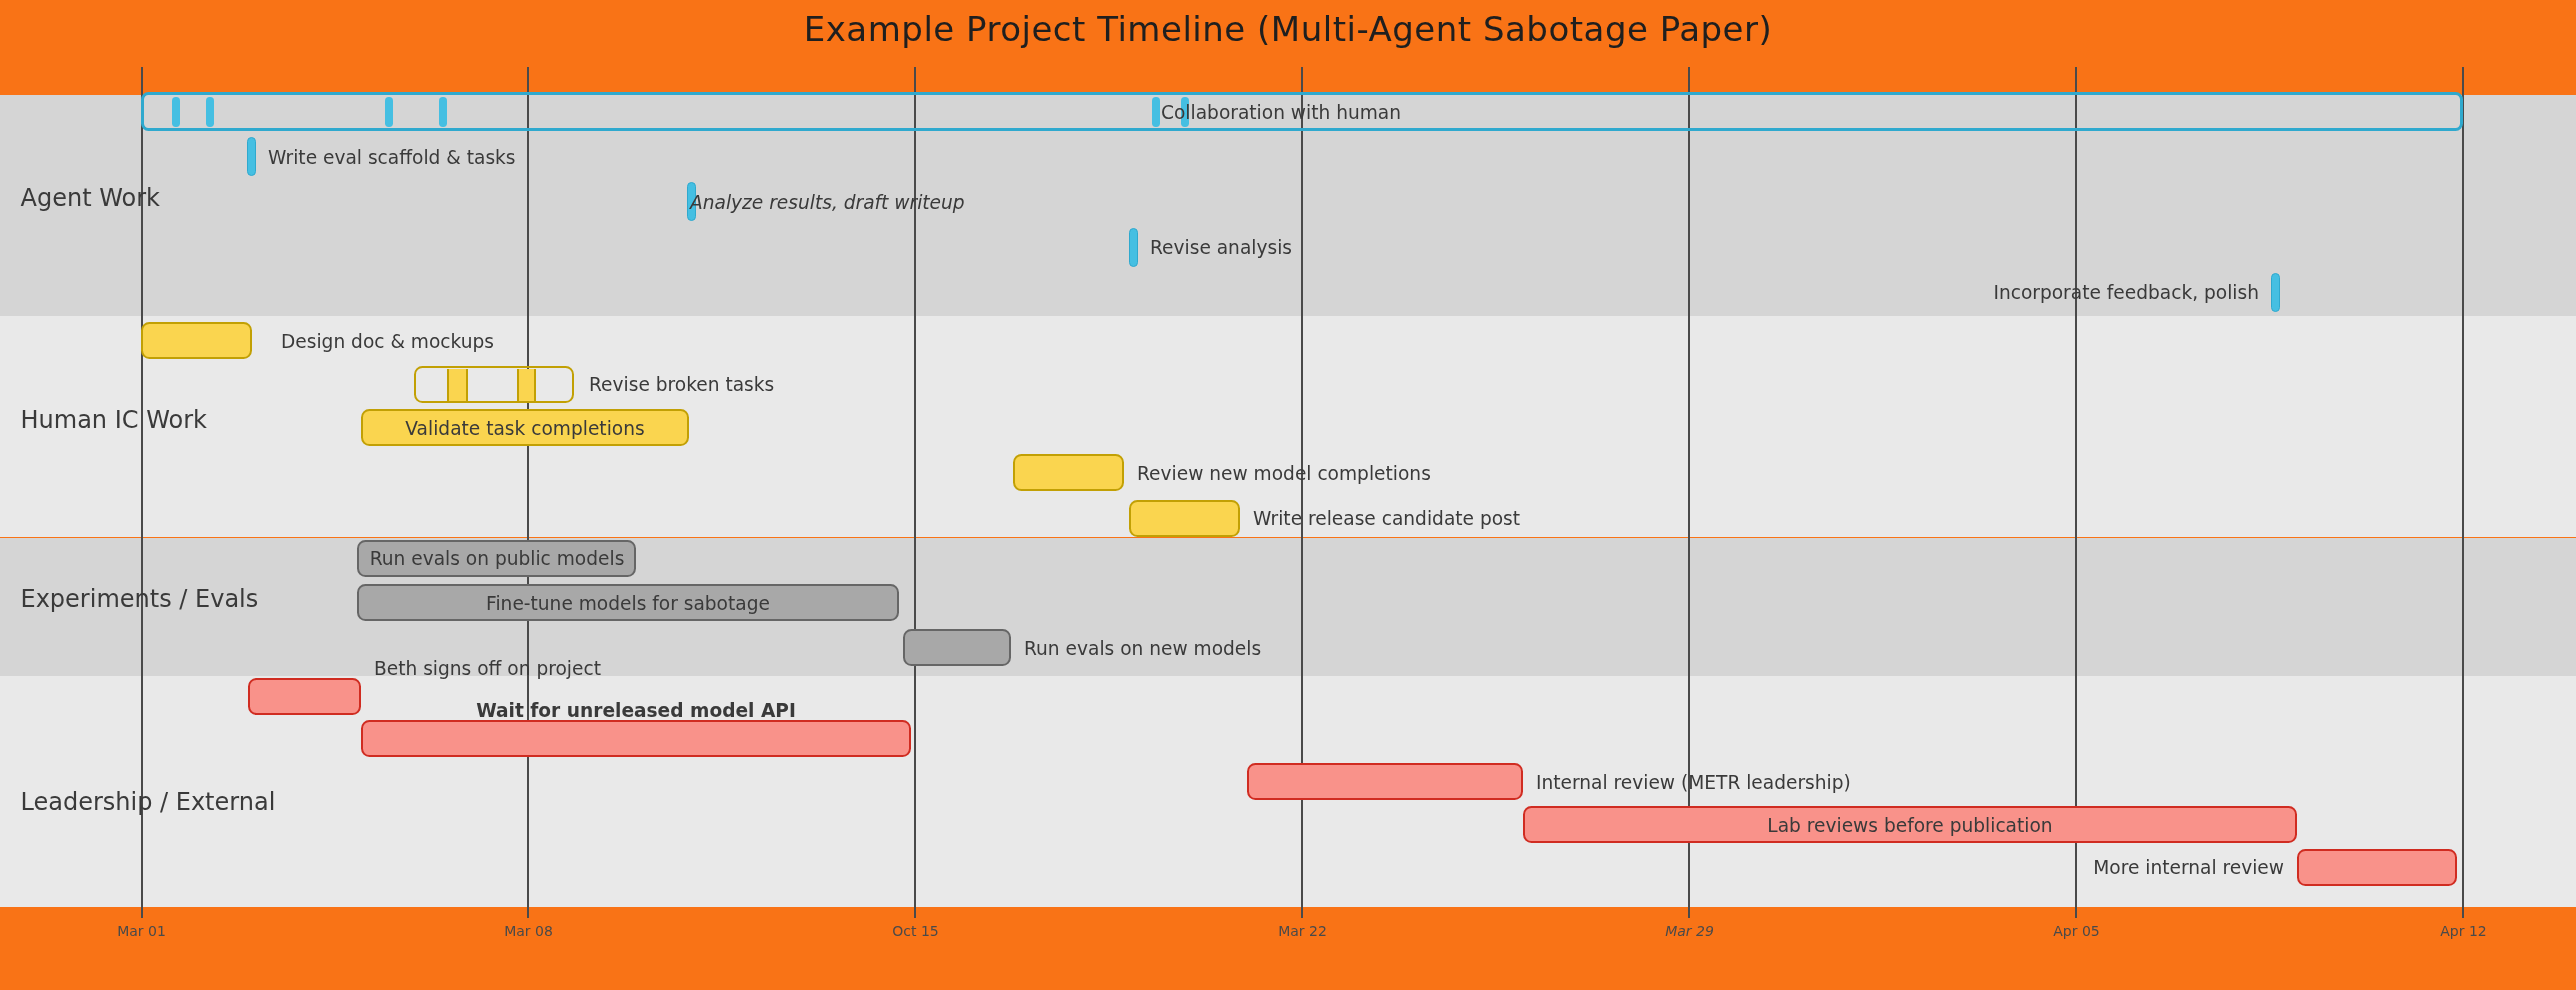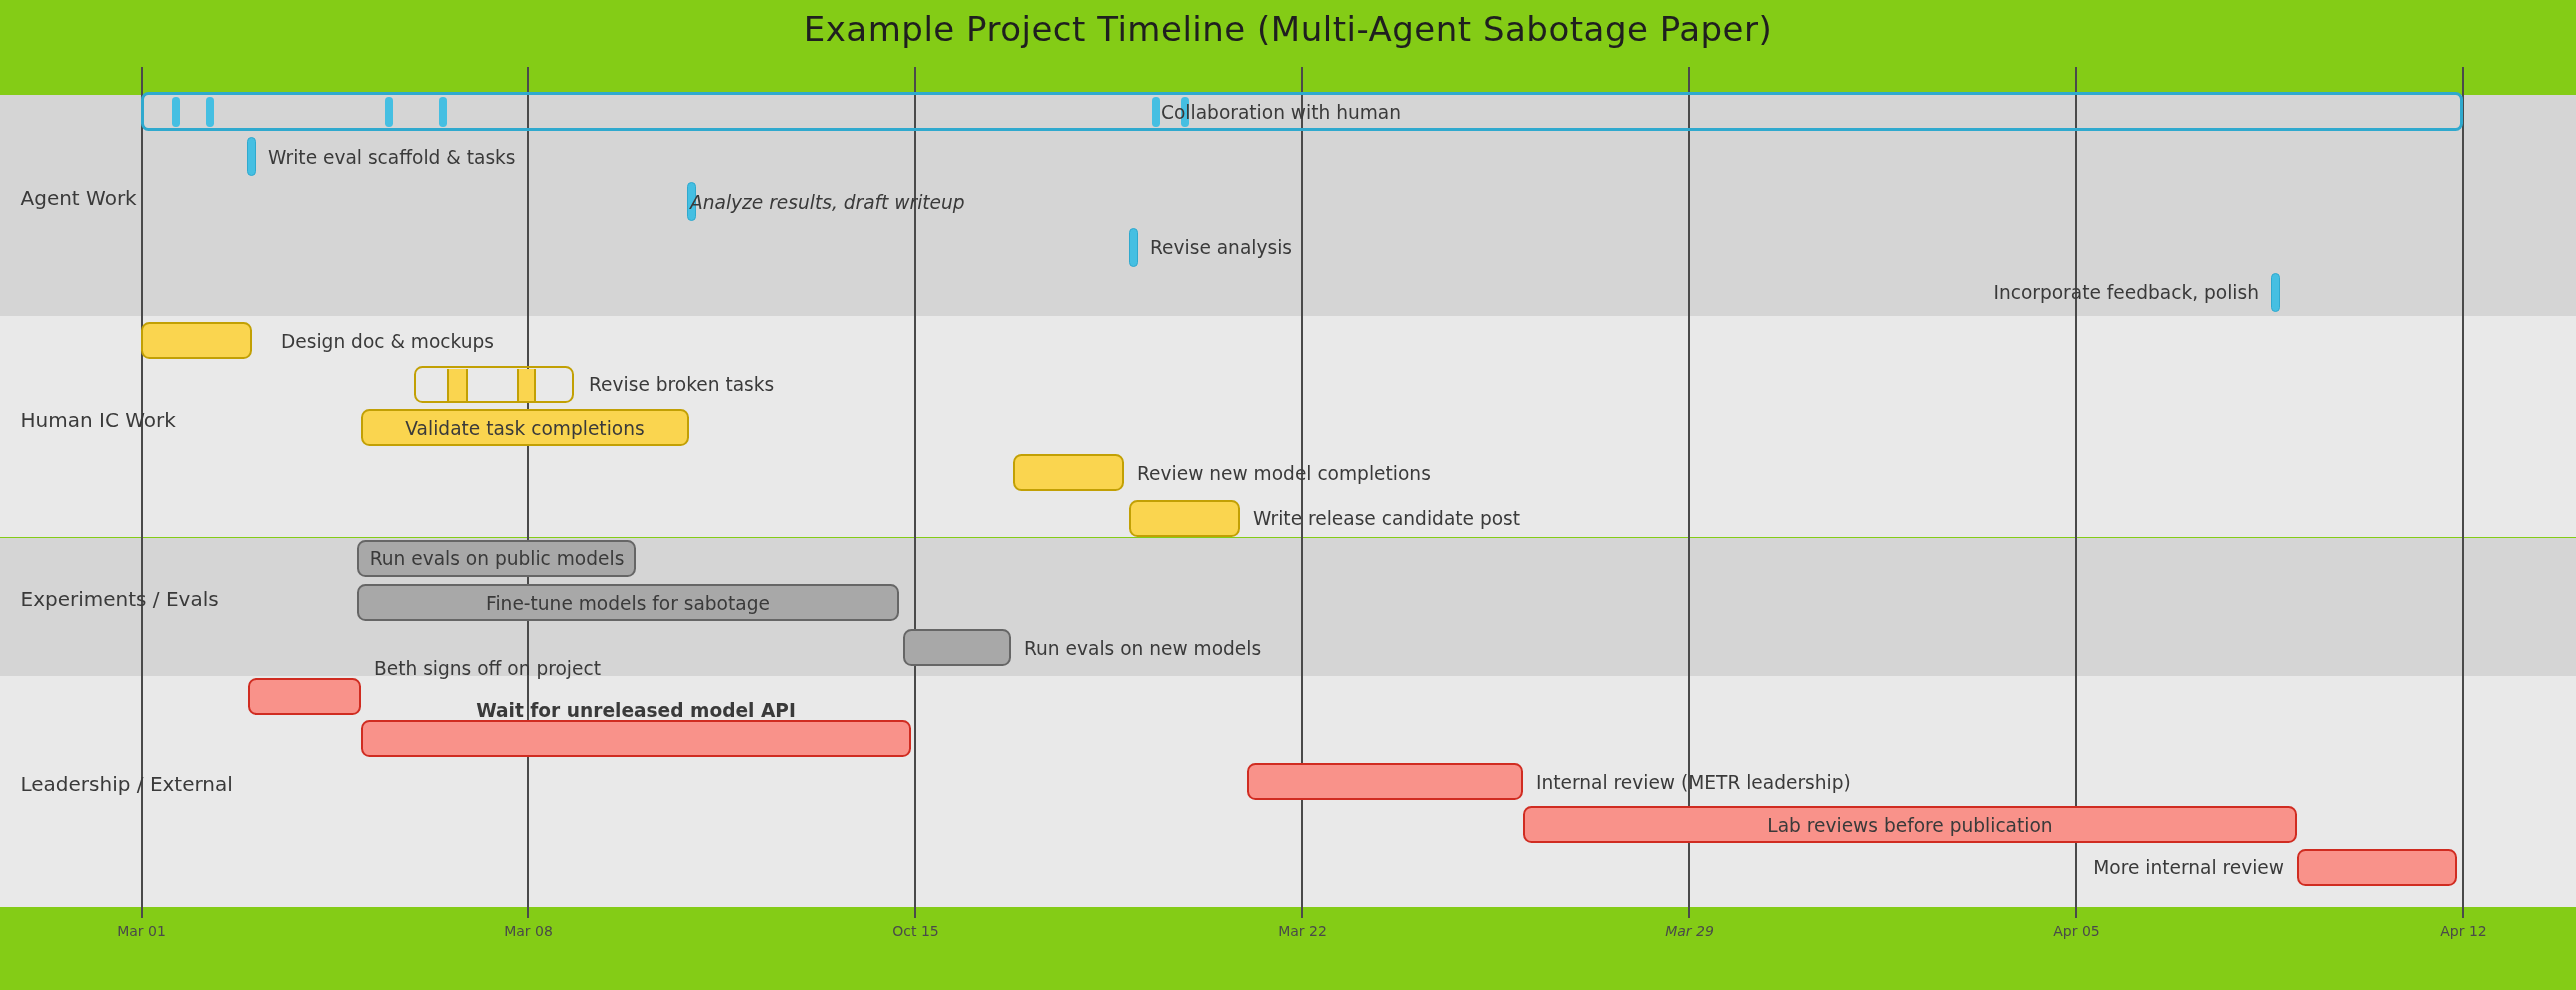--- a/index.html
+++ b/index.html
@@ -1,31 +1,31 @@
 <!DOCTYPE html>
 <html style="font-size:15px"><head>
 <meta charset="utf-8">
 <style>
   html,body{margin:0;padding:0;background:#ffffff;}
   #canvas{
     position:relative;width:2576px;height:990px;overflow:hidden;
-    background:#84cc16;
+    background:#f97316;
     font-family:"DejaVu Sans","Liberation Sans",sans-serif;
   }
   .title{
     position:absolute;left:0;top:9.3px;width:2576px;text-align:center;
     font-size:34px;color:#1f1f1f;letter-spacing:0.5px;
   }
   .band{position:absolute;left:0;width:2576px;z-index:1;}
   .grid{position:absolute;width:1.9px;z-index:2;}
   .xlabel{
     position:absolute;width:149px;text-align:center;font-size:14px;z-index:3;
   }
   .glabel{
-    position:absolute;left:20.5px;font-size:20px;z-index:4;
+    position:absolute;left:20.5px;font-size:24px;z-index:4;
     transform:translateY(-50%);white-space:nowrap;
   }
   .bar{position:absolute;z-index:5;box-sizing:border-box;border-style:solid;border-width:2.8px;border-radius:8.4px;}
   .frame{position:absolute;z-index:5;box-sizing:border-box;border:3.7px solid;border-radius:7.4px;background:transparent;}
   .ftick{position:absolute;z-index:6;border-radius:3.7px;}
   .pill{position:absolute;z-index:6;box-sizing:border-box;border:1.9px solid;border-radius:5.6px;}
   .seg{position:absolute;z-index:6;box-sizing:border-box;border-left:2.8px solid;border-right:2.8px solid;}
   .tlabel{
     position:absolute;z-index:7;font-size:18.6px;white-space:nowrap;
     transform:translateY(-50%);
@@ -53,21 +53,21 @@
       <div class="xlabel" style="left: 1228px; top: 923px; color: rgb(74, 74, 74);">Mar 22</div>
       <div class="grid" style="left: 1688px; top: 67px; height: 851px; background: rgb(74, 74, 74);"></div>
       <div class="xlabel" style="left: 1615px; top: 923px; color: rgb(74, 74, 74); font-style: italic;">Mar 29</div>
       <div class="grid" style="left: 2075px; top: 67px; height: 851px; background: rgb(74, 74, 74);"></div>
       <div class="xlabel" style="left: 2002px; top: 923px; color: rgb(74, 74, 74);">Apr 05</div>
       <div class="grid" style="left: 2462px; top: 67px; height: 851px; background: rgb(74, 74, 74);"></div>
       <div class="xlabel" style="left: 2389px; top: 923px; color: rgb(74, 74, 74);">Apr 12</div>
       <div class="glabel" style="top: 198px; color: rgb(58, 58, 58);">Agent Work</div>
       <div class="glabel" style="top: 420px; color: rgb(58, 58, 58);">Human IC Work</div>
       <div class="glabel" style="top: 599px; color: rgb(58, 58, 58);">Experiments / Evals</div>
-      <div class="glabel" style="top: 784px; color: rgb(58, 58, 58);">Leadership / External</div>
+      <div class="glabel" style="top: 802px; color: rgb(58, 58, 58);">Leadership / External</div>
       <div class="frame" style="left: 141px; top: 92px; width: 2322px; height: 39px; border-color: rgb(47, 169, 206);"></div>
       <div class="ftick" style="left: 172px; top: 97px; width: 8.4px; height: 30px; background: rgb(69, 191, 226);"></div>
       <div class="ftick" style="left: 206px; top: 97px; width: 8.4px; height: 30px; background: rgb(69, 191, 226);"></div>
       <div class="ftick" style="left: 385px; top: 97px; width: 8.4px; height: 30px; background: rgb(69, 191, 226);"></div>
       <div class="ftick" style="left: 439px; top: 97px; width: 8.4px; height: 30px; background: rgb(69, 191, 226);"></div>
       <div class="ftick" style="left: 1152px; top: 97px; width: 8.4px; height: 30px; background: rgb(69, 191, 226);"></div>
       <div class="ftick" style="left: 1181px; top: 97px; width: 8.4px; height: 30px; background: rgb(69, 191, 226);"></div>
       <div class="tlabel" style="left: 1161px; top: 112px; color: rgb(58, 58, 58);">Collaboration with human</div>
       <div class="pill" style="left: 247px; top: 137px; width: 9.3px; height: 39px; background: rgb(69, 191, 226); border-color: rgb(47, 169, 206);"></div>
       <div class="tlabel" style="left: 268px; top: 157px; color: rgb(58, 58, 58);">Write eval scaffold &amp; tasks</div>

